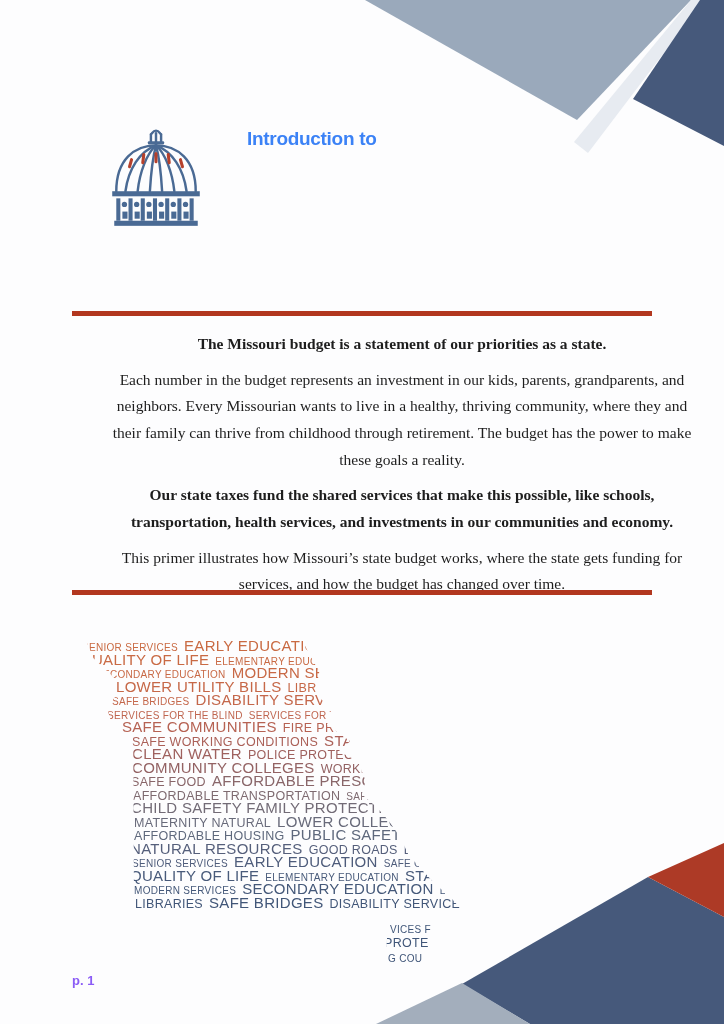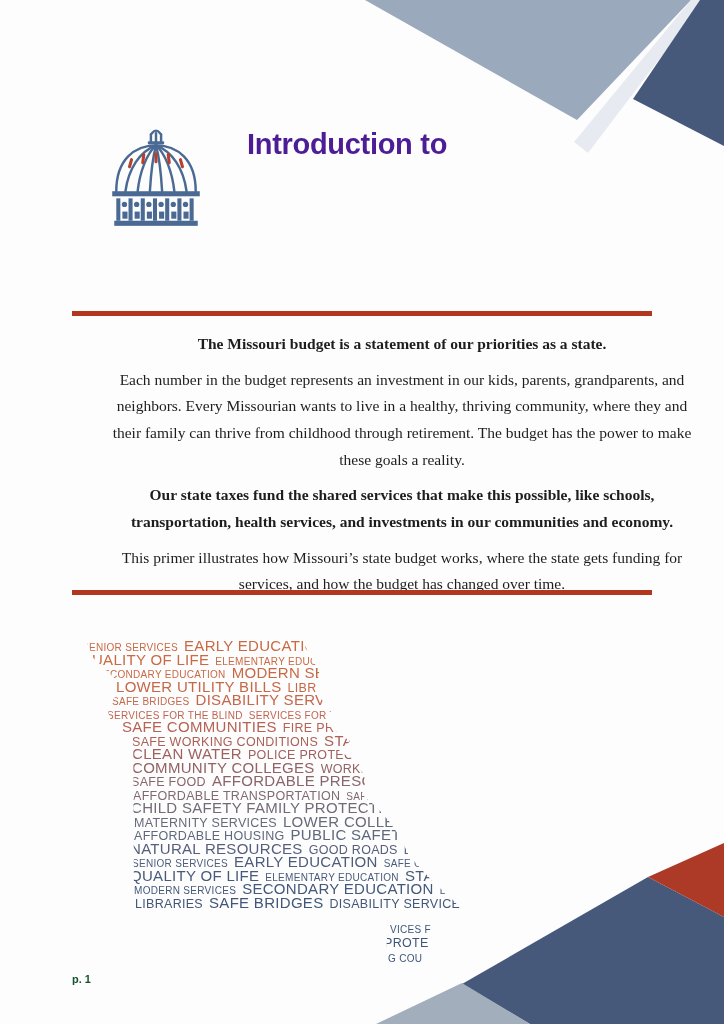--- a/index.html
+++ b/index.html
@@ -8,21 +8,21 @@
   .decor{position:absolute;left:0;top:0;pointer-events:none;}
 
   
   .logo-dome{position:absolute;left:100px;top:124px;width:112px;height:110px;}
   .logo-text{position:absolute;left:103px;top:233px;width:130px;
              font-family:"Liberation Serif",serif;font-variant:small-caps;
              font-size:20px;line-height:1.18;letter-spacing:2.2px;color:#54718f;}
   .logo-text span{display:block;}
 
   
-  .kicker{position:absolute;left:247px;top:128px;font-size:29px;font-weight:700;color:#4c1d95;letter-spacing:-0.3px;}
+  .kicker{position:absolute;left:247px;top:128px;font-size:19px;font-weight:700;color:#3b82f6;letter-spacing:-0.3px;}
   .big-title{position:absolute;left:245px;top:162px;font-size:46px;font-weight:700;color:#0a0a0a;
              line-height:1.27;letter-spacing:-1px;}
   .big-title span{display:block;}
 
   .rule{position:absolute;left:72px;width:580px;height:5px;}
   .rule1{top:311px;}
   .rule2{top:590px;}
 
   
   .intro{position:absolute;left:72px;top:331px;width:580px;text-align:center;
@@ -34,21 +34,21 @@
   .cloud{position:absolute;left:80px;top:635px;width:386px;height:332px;
          clip-path:polygon(1% 0%,57% 0%,59% 5%,62% 11%,61% 17%,65% 23%,64% 27%,70% 32%,67% 35%,
            72% 38%,74% 44%,73% 48%,77% 52%,80% 56%,83% 61%,85% 66%,88% 70%,92% 75%,96% 79%,99% 83%,
            97% 100%,79% 100%,80% 84%,14% 84%,13.8% 33%,8.5% 28%,7% 22%,9.5% 18%,9% 13%,3.5% 7%);}
   .cloud-line{position:absolute;white-space:nowrap;letter-spacing:.3px;font-weight:500;}
   .cloud-line span{margin-right:6px;}
   .sz-L{font-size:15px;}
   .sz-M{font-size:12.5px;}
   .sz-S{font-size:10px;}
 
-  .page-num{position:absolute;left:72px;top:973px;font-size:11px;font-weight:700;color:#14532d;}
+  .page-num{position:absolute;left:72px;top:973px;font-size:13px;font-weight:700;color:#8b5cf6;}
 </style>
 </head>
 <body>
 
 <div class="page">
 
   <svg class="decor" width="724" height="1024" viewBox="0 0 724 1024">
     <polygon points="365,0 691,0 577,120" fill="#9aa9bb"></polygon>
     <polygon points="691,0 704,0 588,153 574,142" fill="#e7ebf1"></polygon>
     <polygon points="700,0 724,0 724,146 633,99" fill="#46597b"></polygon>
@@ -127,21 +127,21 @@
       <div class="cloud-line" style="top: 42.5px; left: 36px; color: rgb(198, 104, 72);"><span class="sz-L">LOWER UTILITY BILLS</span><span class="sz-M">LIBRARIES</span></div>
       <div class="cloud-line" style="top: 56px; left: 32px; color: rgb(196, 103, 75);"><span class="sz-S">SAFE BRIDGES</span><span class="sz-L">DISABILITY SERVICES</span></div>
       <div class="cloud-line" style="top: 69.5px; left: 27px; color: rgb(191, 101, 79);"><span class="sz-S">SERVICES FOR THE BLIND</span><span class="sz-S">SERVICES FOR THE DEAF</span></div>
       <div class="cloud-line" style="top: 83px; left: 42px; color: rgb(182, 98, 83);"><span class="sz-L">SAFE COMMUNITIES</span><span class="sz-M">FIRE PROTECTION</span></div>
       <div class="cloud-line" style="top: 96.5px; left: 52px; color: rgb(171, 96, 88);"><span class="sz-M">SAFE WORKING CONDITIONS</span><span class="sz-L">STATE PARKS</span></div>
       <div class="cloud-line" style="top: 110px; left: 52px; color: rgb(159, 97, 94);"><span class="sz-L">CLEAN WATER</span><span class="sz-M">POLICE PROTECTION</span><span class="sz-M">GOOD</span></div>
       <div class="cloud-line" style="top: 123.5px; left: 52px; color: rgb(147, 98, 99);"><span class="sz-L">COMMUNITY COLLEGES</span><span class="sz-M">WORKER TRAINING</span></div>
       <div class="cloud-line" style="top: 137px; left: 51px; color: rgb(137, 102, 105);"><span class="sz-M">SAFE FOOD</span><span class="sz-L">AFFORDABLE PRESCRIPTIONS</span></div>
       <div class="cloud-line" style="top: 150.5px; left: 53px; color: rgb(126, 106, 112);"><span class="sz-M">AFFORDABLE TRANSPORTATION</span><span class="sz-S">SAFE STREETS</span></div>
       <div class="cloud-line" style="top: 164px; left: 51px; color: rgb(114, 107, 118);"><span class="sz-L">CHILD SAFETY FAMILY PROTECTION</span><span class="sz-S">TRAILS</span></div>
-      <div class="cloud-line" style="top: 177.5px; left: 54px; color: rgb(104, 106, 122);"><span class="sz-M">MATERNITY SERVICES</span><span class="sz-L">LOWER COLLEGE TUITION</span></div>
+      <div class="cloud-line" style="top: 177.5px; left: 54px; color: rgb(104, 106, 122);"><span class="sz-M">MATERNITY NATURAL</span><span class="sz-L">LOWER COLLEGE TUITION</span></div>
       <div class="cloud-line" style="top: 191px; left: 54px; color: rgb(94, 104, 124);"><span class="sz-M">AFFORDABLE HOUSING</span><span class="sz-L">PUBLIC SAFETY</span><span class="sz-S">SAFE BRIDGES</span></div>
       <div class="cloud-line" style="top: 204.5px; left: 50px; color: rgb(85, 95, 123);"><span class="sz-L">NATURAL RESOURCES</span><span class="sz-M">GOOD ROADS</span><span class="sz-M">LIBRARIES</span></div>
       <div class="cloud-line" style="top: 218px; left: 52px; color: rgb(78, 92, 123);"><span class="sz-S">SENIOR SERVICES</span><span class="sz-L">EARLY EDUCATION</span><span class="sz-S">SAFE COMMUNITIES</span></div>
       <div class="cloud-line" style="top: 231.5px; left: 50px; color: rgb(72, 90, 122);"><span class="sz-L">QUALITY OF LIFE</span><span class="sz-S">ELEMENTARY EDUCATION</span><span class="sz-L">STATE PARKS</span></div>
       <div class="cloud-line" style="top: 245px; left: 54px; color: rgb(68, 88, 121);"><span class="sz-S">MODERN SERVICES</span><span class="sz-L">SECONDARY EDUCATION</span><span class="sz-S">LOWER UTILITY BILLS</span></div>
       <div class="cloud-line" style="top: 258.5px; left: 55px; color: rgb(65, 86, 120);"><span class="sz-M">LIBRARIES</span><span class="sz-L">SAFE BRIDGES</span><span class="sz-M">DISABILITY SERVICES</span><span class="sz-S">CLEAN WATER</span></div>
       <div class="cloud-line" style="top: 284px; left: 310px; color: rgb(63, 85, 120);"><span class="sz-S">VICES F</span></div>
       <div class="cloud-line" style="top: 298px; left: 304px; color: rgb(63, 85, 120);"><span class="sz-M">PROTE</span></div>
       <div class="cloud-line" style="top: 313px; left: 308px; color: rgb(63, 85, 120);"><span class="sz-S">G COU</span></div>
     </div>

